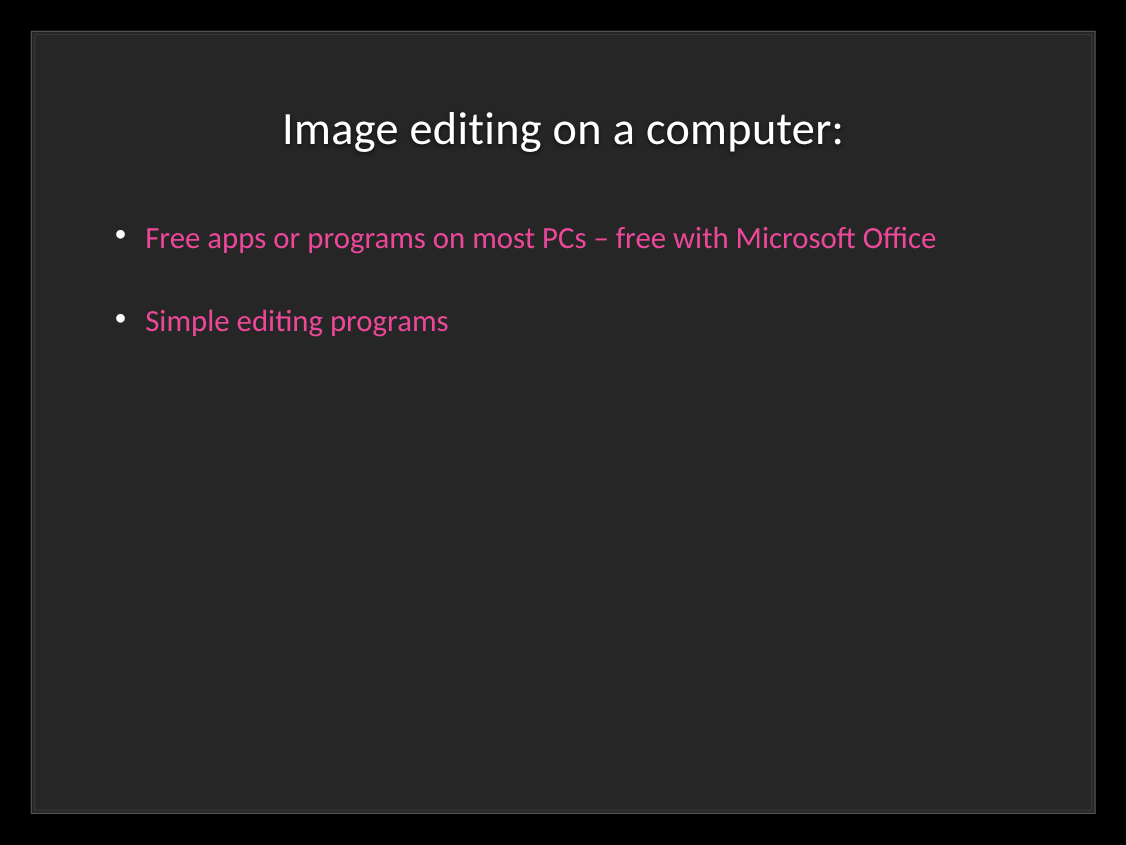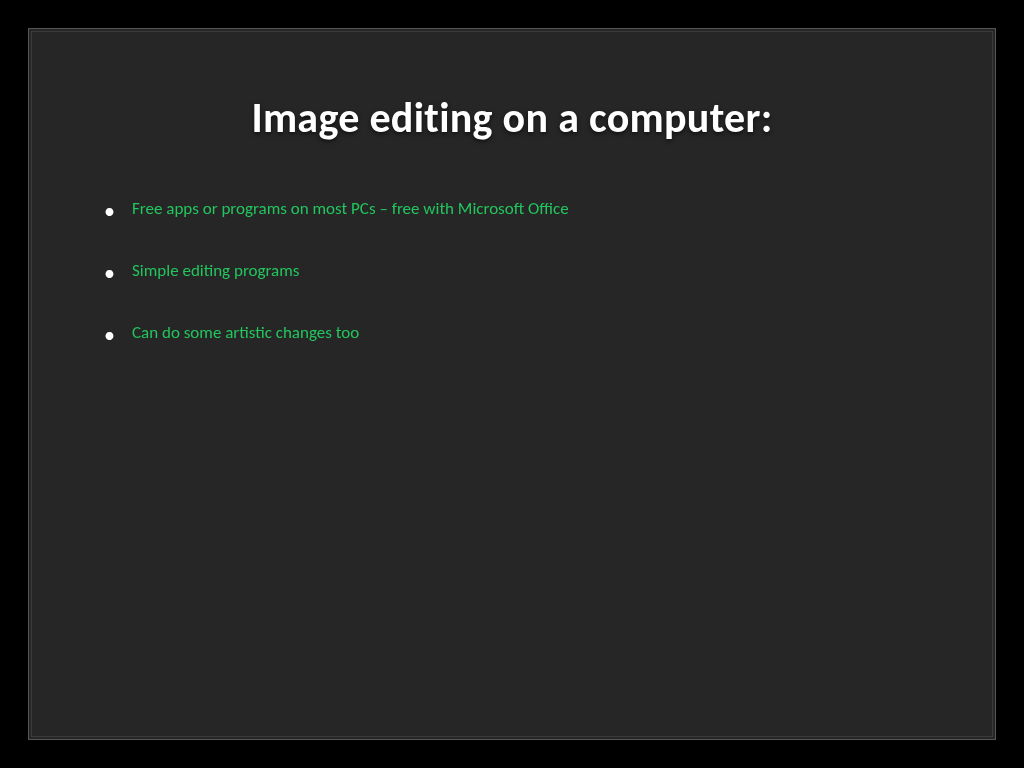--- a/index.html
+++ b/index.html
@@ -30,33 +30,33 @@
     }
     .slide-inner-border {
       width: 100%;
       height: 100%;
       border: 1px solid #3a3a3a;
       padding: 60px 60px 40px 60px;
     }
     .title {
       color: #ffffff;
       font-size: 42px;
-      font-weight: 700;
+      font-weight: 400;
       text-align: center;
       margin-bottom: 55px;
       text-shadow: 0 2px 4px rgba(0,0,0,0.6);
       letter-spacing: 0.3px;
     }
     .bullet-list {
       list-style: none;
       padding-left: 12px;
     }
     .bullet-item {
-      color: #22c55e;
-      font-size: 17px;
+      color: #ec4899;
+      font-size: 28px;
       font-weight: 400;
       margin-bottom: 40px;
       padding-left: 28px;
       position: relative;
       line-height: 1.3;
       margin-top: 36px;
     }
     .bullet-item::before {
       content: "•";
       position: absolute;
@@ -69,17 +69,16 @@
 </head>
 <body>
 
 <div class="slide-outer">
   <div class="slide-frame">
     <div class="slide-inner-border">
       <h1 class="title">Image editing on a computer:</h1>
       <ul class="bullet-list">
         <li class="bullet-item">Free apps or programs on most PCs – free with Microsoft Office</li>
         <li class="bullet-item">Simple editing programs</li>
-        <li class="bullet-item">Can do some artistic changes too</li>
       </ul>
     </div>
   </div>
 </div>
 
 </body></html>

